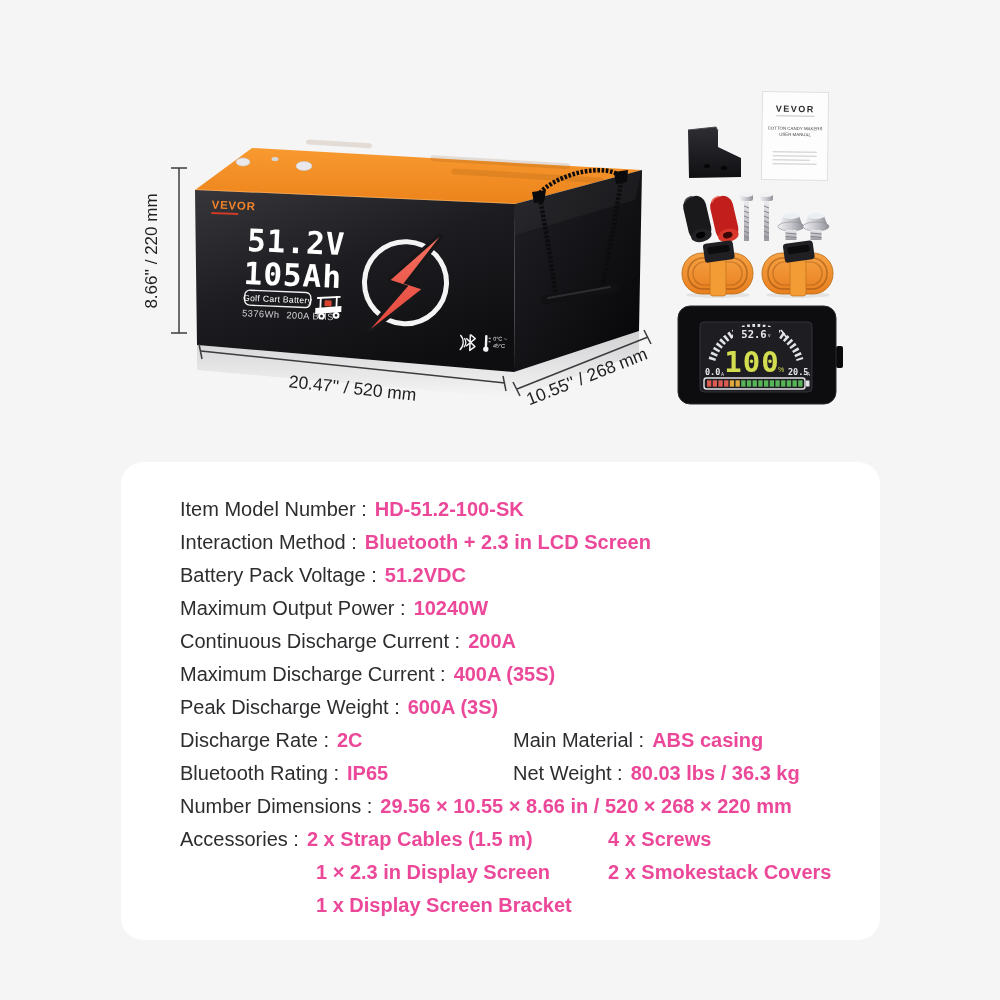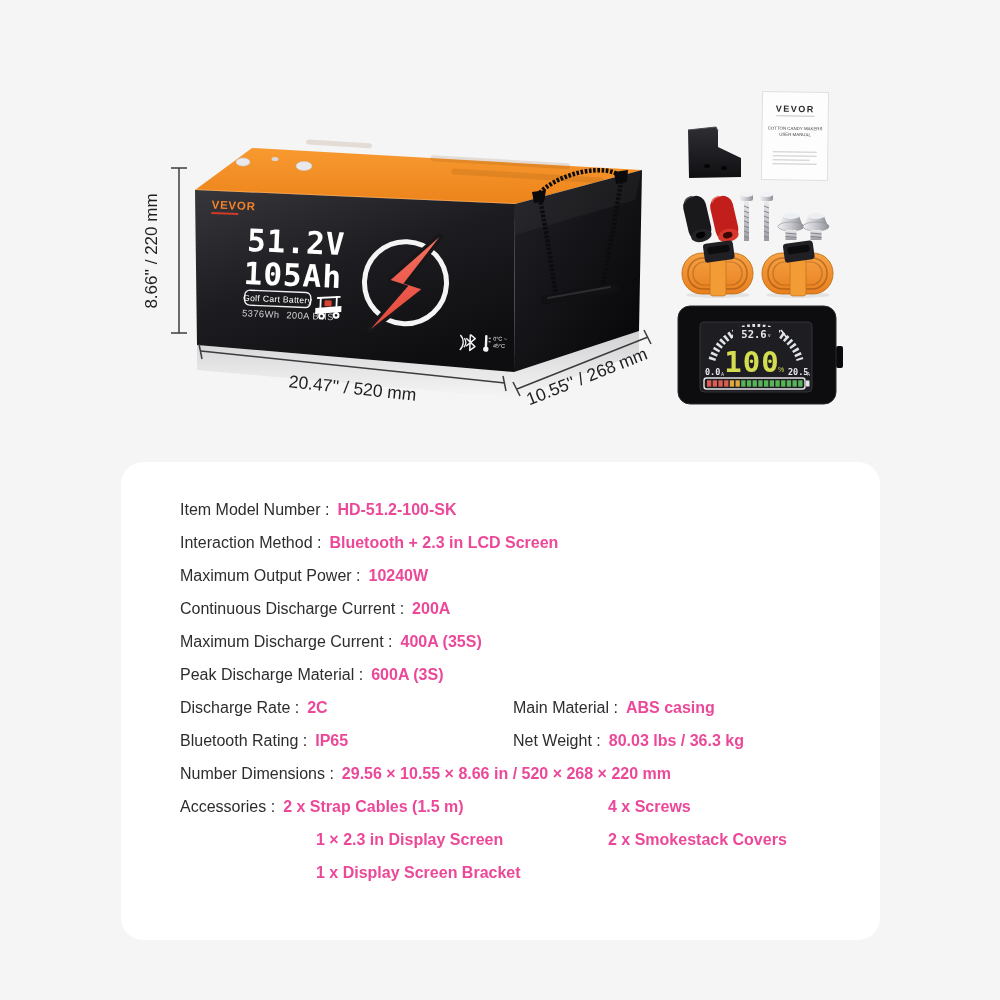--- a/index.html
+++ b/index.html
@@ -5,21 +5,21 @@
   html,body{margin:0;padding:0;}
   body{font-family:"Liberation Sans", sans-serif;}
   .page{position:relative;width:1000px;height:1000px;background:#f5f5f6;overflow:hidden;}
   .scene{position:absolute;left:0;top:0;width:1000px;height:460px;}
   .spec-card{
     position:absolute;left:121px;top:462px;width:759px;height:478px;
     background:#ffffff;border-radius:22px;box-sizing:border-box;
     padding:31px 0 0 59px;
   }
   .spec-row{position:relative;height:33px;display:flex;align-items:center;
-    font-size:16px;line-height:33px;white-space:nowrap;}
+    font-size:20px;line-height:33px;white-space:nowrap;}
   .lbl{color:#2d2d30;}
   .val{color:#ec4899;font-weight:700;margin-left:8px;}
   .pair-right{position:absolute;left:333px;display:flex;align-items:flex-end;}
   .acc-col1{position:absolute;left:128px;}
   .acc-col2{position:absolute;left:420px;}
   text{font-family:"Liberation Sans", sans-serif;}
   .seg{font-family:"DejaVu Sans Mono", monospace;font-weight:700;}
 </style>
 </head>
 <body>
@@ -321,33 +321,37 @@
   <div class="spec-card">
     <div class="spec-row">
       <span class="lbl">Item Model Number :</span>
       <span class="val">HD-51.2-100-SK</span>
     </div>
     <div class="spec-row">
       <span class="lbl">Interaction Method :</span>
       <span class="val">Bluetooth + 2.3 in LCD Screen</span>
     </div>
     <div class="spec-row">
+      <span class="lbl">Battery Pack Voltage :</span>
+      <span class="val">51.2VDC</span>
+    </div>
+    <div class="spec-row">
       <span class="lbl">Maximum Output Power :</span>
       <span class="val">10240W</span>
     </div>
     <div class="spec-row">
       <span class="lbl">Continuous Discharge Current :</span>
       <span class="val">200A</span>
     </div>
     <div class="spec-row">
       <span class="lbl">Maximum Discharge Current :</span>
       <span class="val">400A (35S)</span>
     </div>
     <div class="spec-row">
-      <span class="lbl">Peak Discharge Material :</span>
+      <span class="lbl">Peak Discharge Weight :</span>
       <span class="val">600A (3S)</span>
     </div>
 
     <div class="spec-row">
       <span class="lbl">Discharge Rate :</span>
       <span class="val">2C</span>
       <span class="pair-right">
         <span class="lbl">Main Material :</span>
         <span class="val">ABS casing</span>
       </span>

